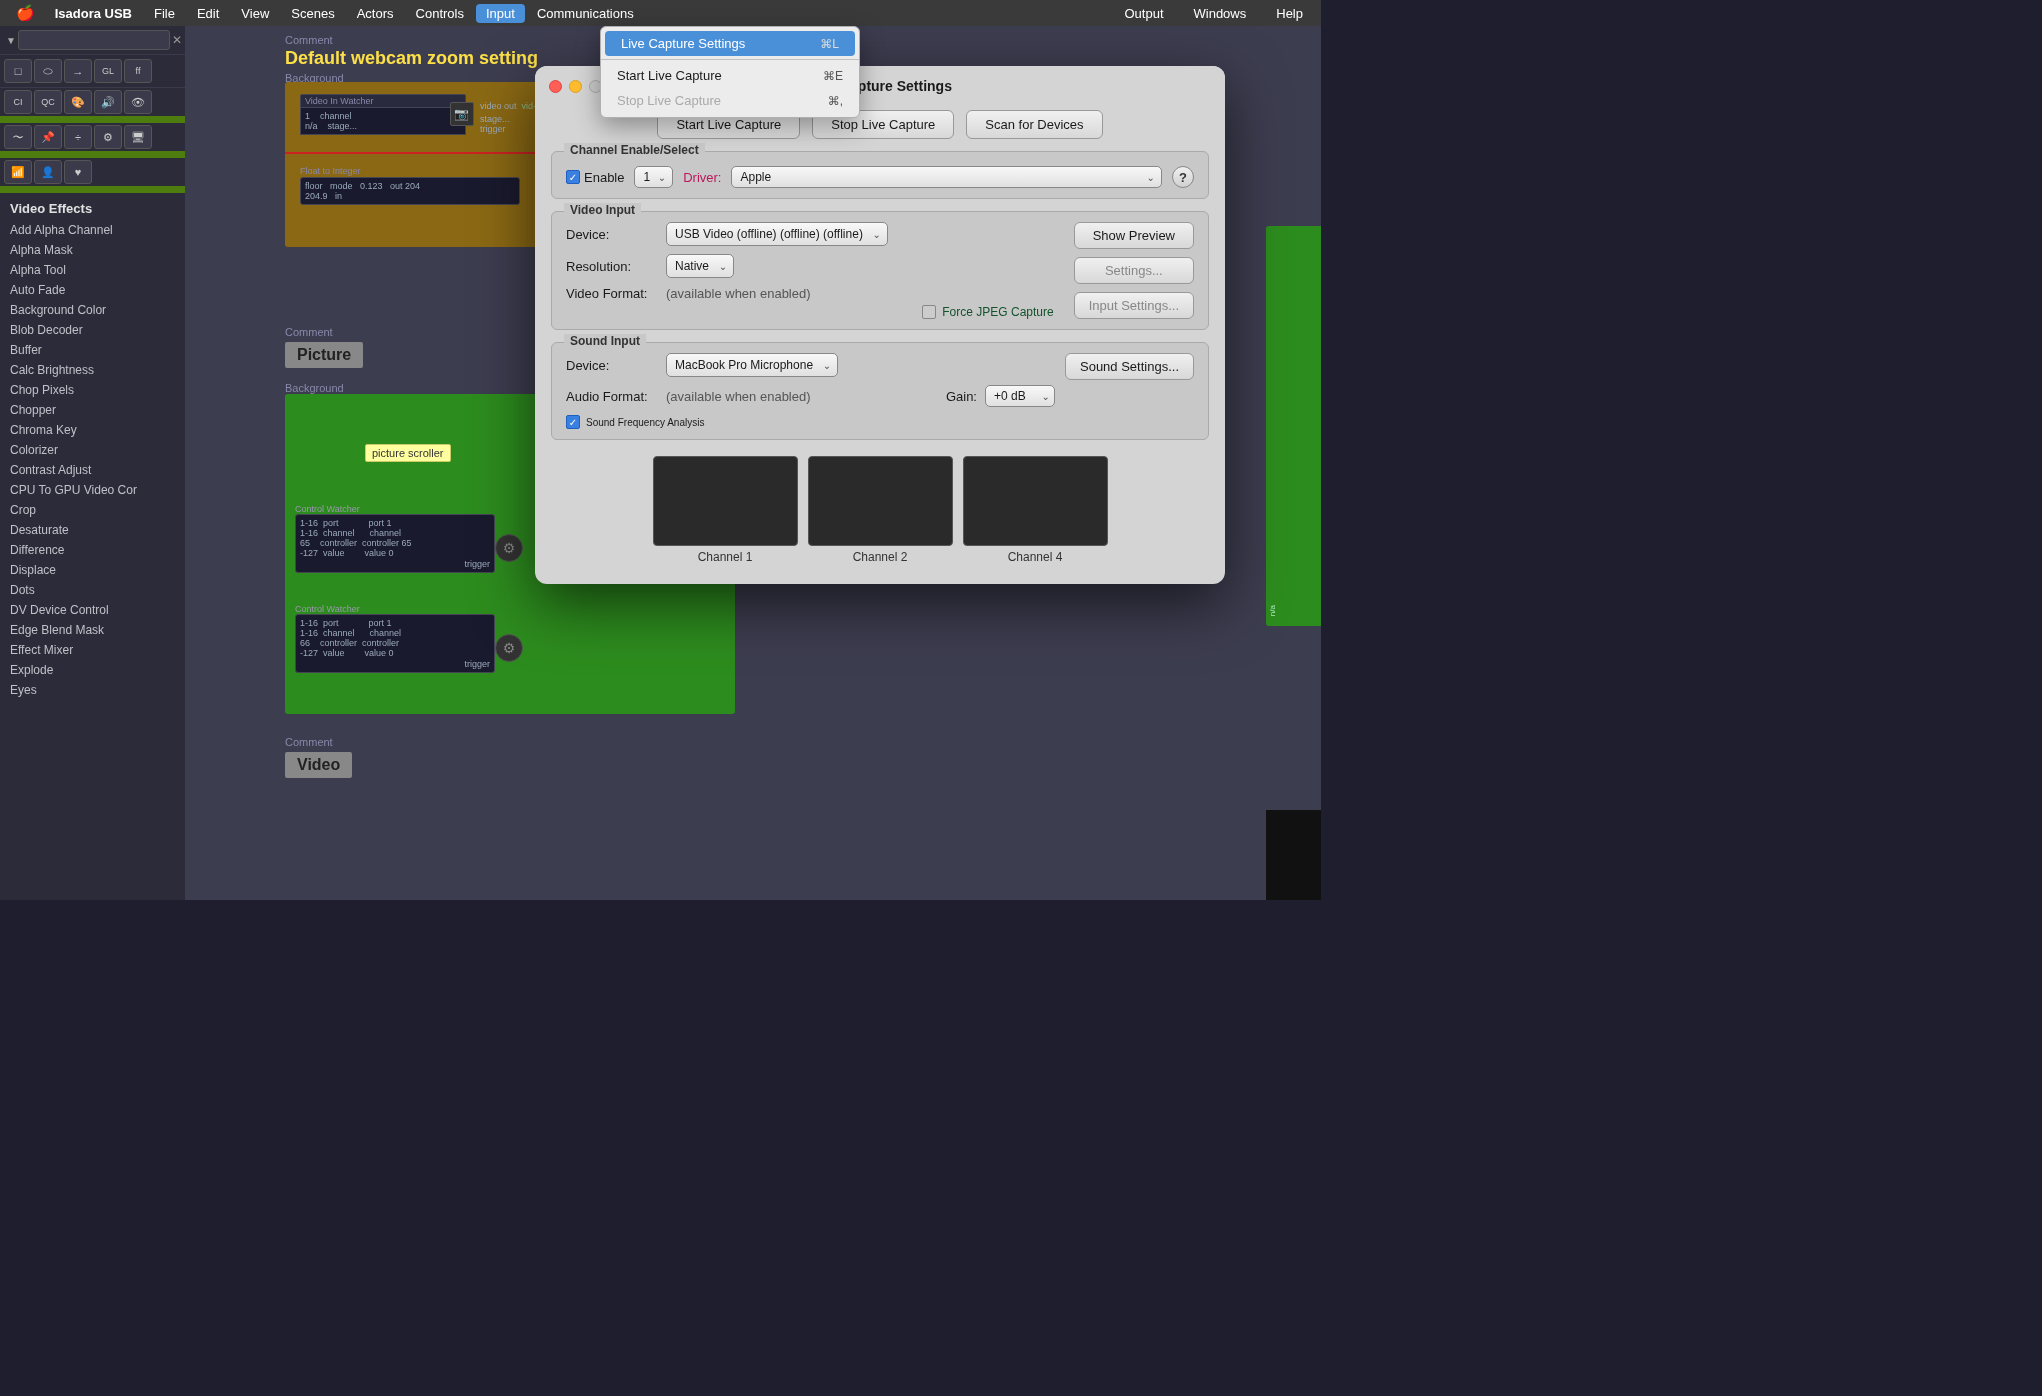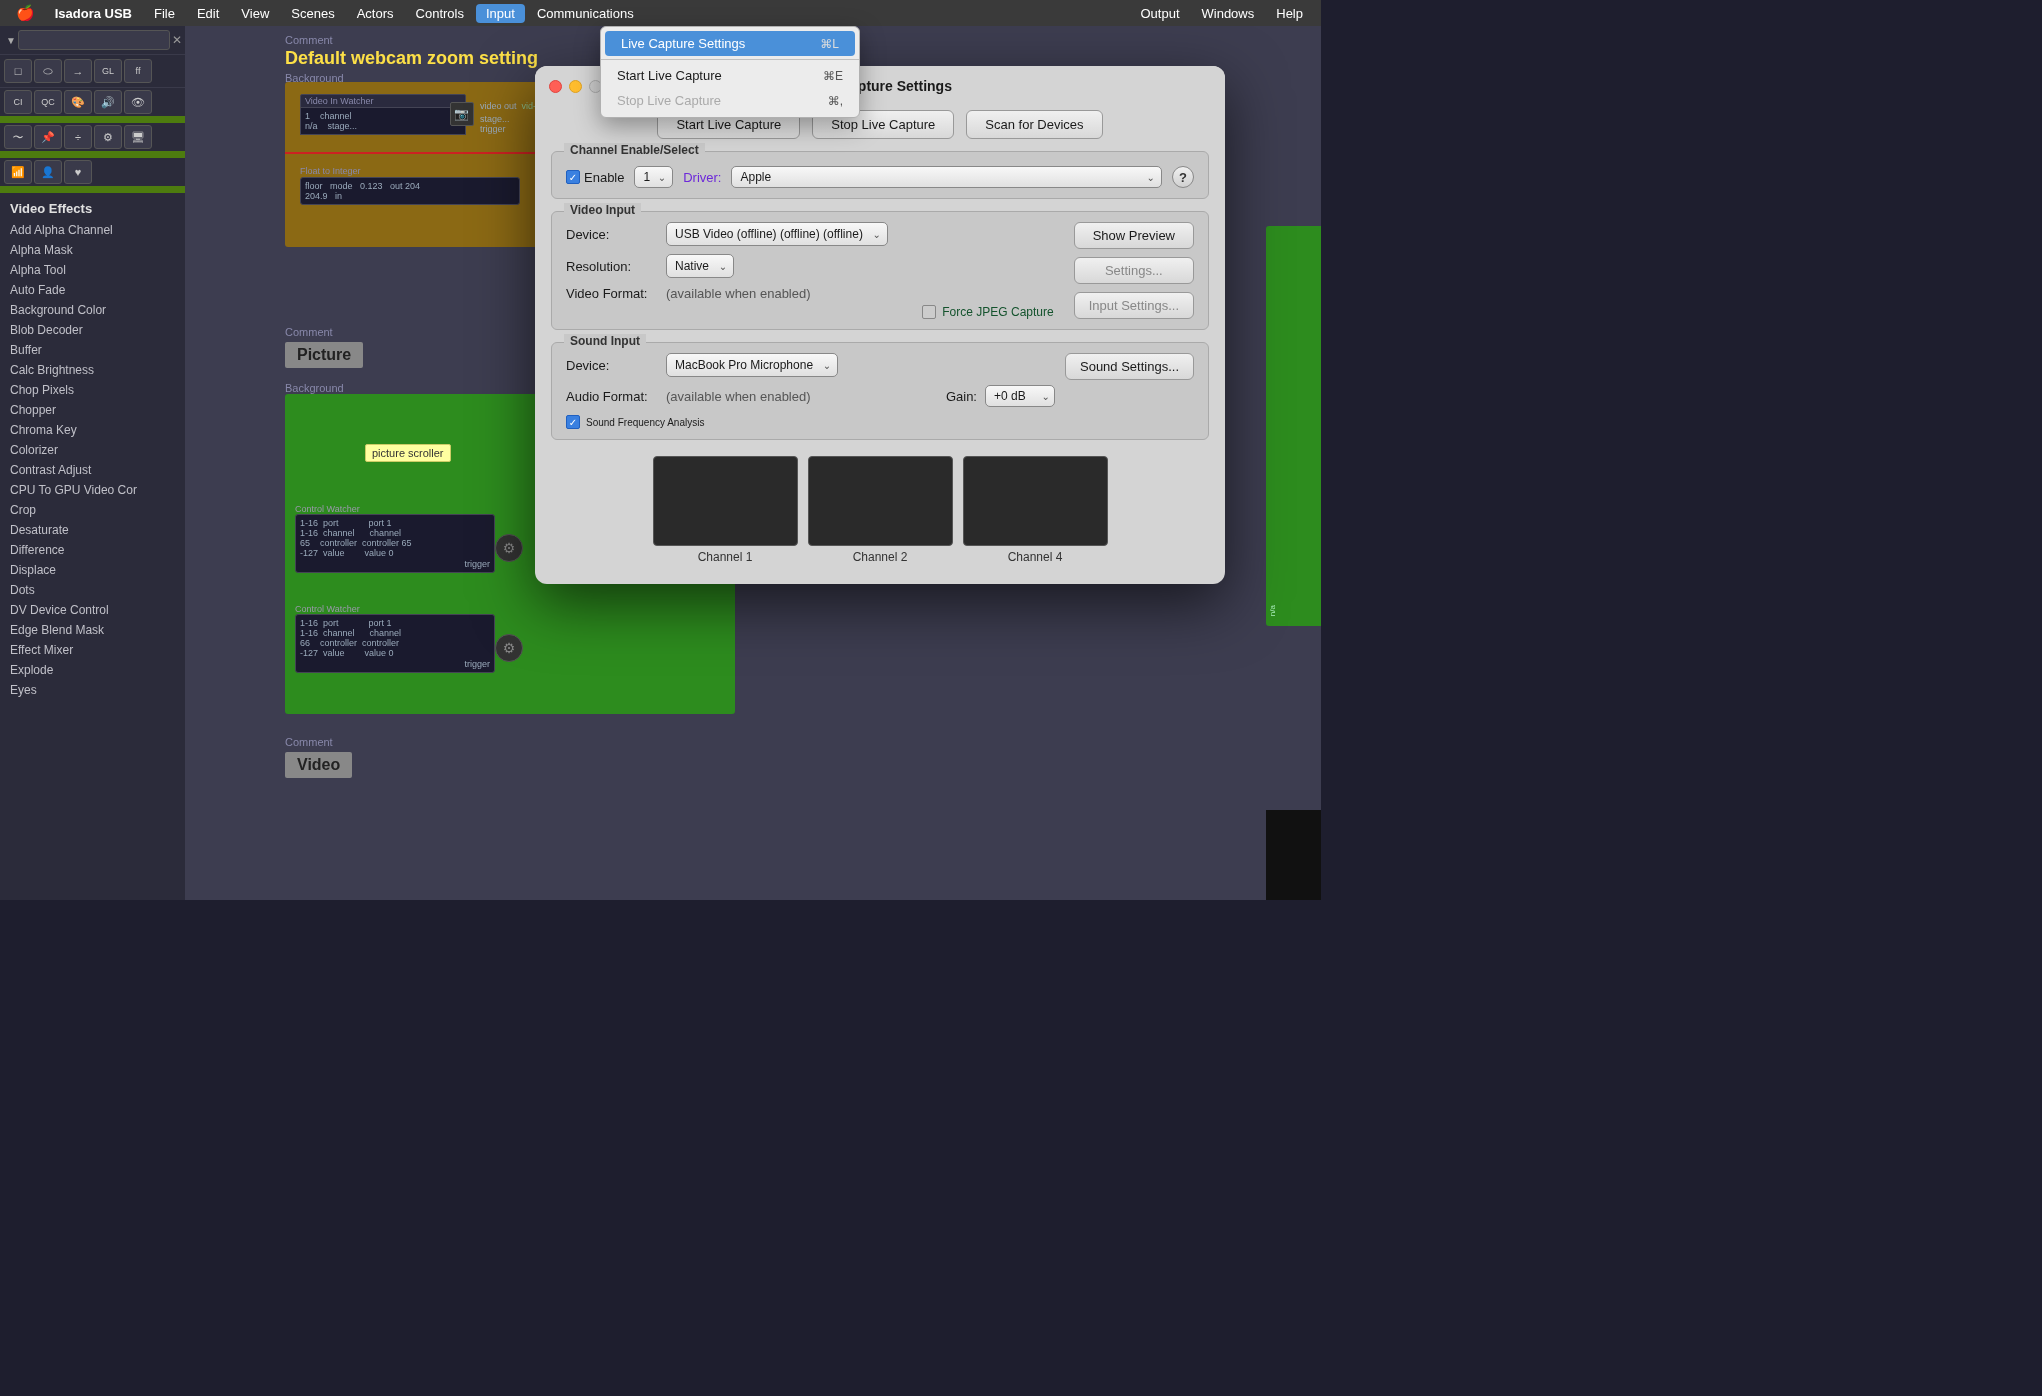--- a/index.html
+++ b/index.html
@@ -41,21 +41,21 @@
       color: #fff;
       padding: 2px 10px;
       border-radius: 4px;
       cursor: pointer;
       font-size: 13px;
     }
     .menubar-item.active { background: #4a90d9; }
     .menubar-right {
       margin-left: auto;
       display: flex;
-      gap: 2px;
+      gap: 10px;
     }
 
     
     .dropdown-menu {
       position: absolute;
       top: 26px;
       left: 600px;
       width: 260px;
       background: #ececec;
       border: 1px solid #b0b0b0;
@@ -323,21 +323,21 @@
       background: linear-gradient(180deg, #f0f0f0 0%, #d0d0d0 100%);
       border: 1px solid #888;
       font-size: 13px;
       font-weight: 700;
       color: #333;
       cursor: pointer;
       display: flex;
       align-items: center;
       justify-content: center;
     }
-    .driver-label { font-size: 13px; color: #6d28d9; }
+    .driver-label { font-size: 13px; color: #be185d; }
 
     
     .field-row {
       display: flex;
       align-items: center;
       margin-bottom: 8px;
       gap: 10px;
     }
     .field-label {
       width: 90px;

